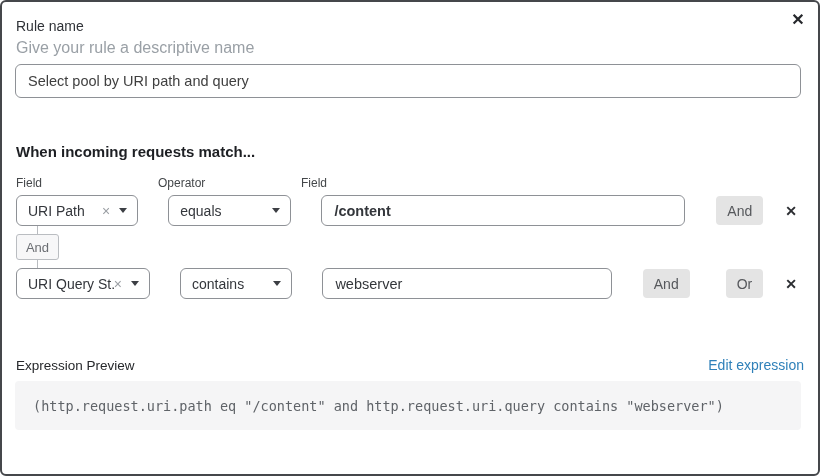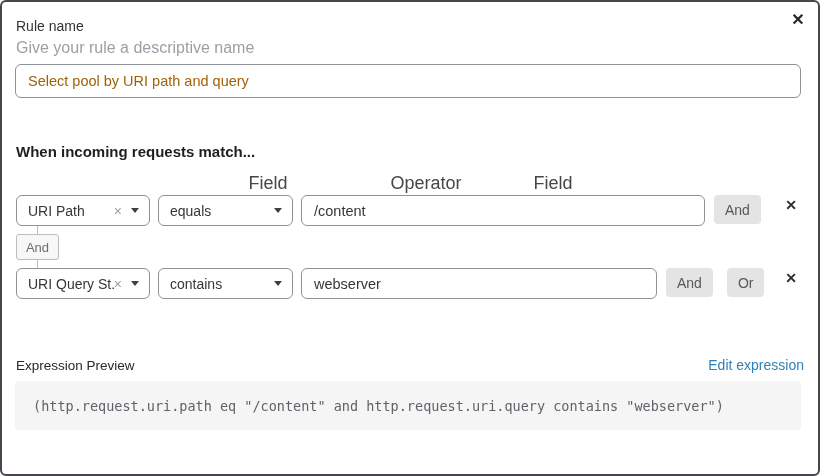--- a/index.html
+++ b/index.html
@@ -32,35 +32,35 @@
   }
 
   .field-label { margin:15px 0 0 1px; font-size:14px; color:#2f3237; line-height:18px; }
   .helper-text { margin:4px 0 0 1px; font-size:16px; color:#9aa0a6; line-height:17px; }
 
   .text-input {
     display:block; width:786px; height:31px;
     margin-top:8px;
     border:1px solid #8e9196; border-radius:6px;
     padding:16px 12px;
-    font-size:14.5px; color:#a16207;
+    font-size:14.5px; color:#404040;
     font-family:"Liberation Sans", sans-serif;
     background:#fff; outline:none;
   }
 
   .section-heading {
     margin:45px 0 0 1px;
     font-size:15px; font-weight:700; color:#1d1f23; line-height:18px;
   }
 
-  .col-labels { display:flex; margin:14px 0 0 1px; font-size:18px; color:#44474a; line-height:17px;justify-content:center; }
+  .col-labels { display:flex; margin:14px 0 0 1px; font-size:12px; color:#44474a; line-height:17px; }
   .col-labels .c1 { width:142px; }
   .col-labels .c2 { width:143px; }
 
-  .crow { display:flex; align-items:flex-start; margin-left:1px; }
+  .crow { display:flex; align-items:center; margin-left:1px;gap:22px; }
   .crow.r1 { margin-top:3px; }
 
   .select-box {
     height:31px; border:1px solid #8e9196; border-radius:6px;
     display:flex; align-items:center;
     padding:0 10px 0 11px;
     background:#fff; cursor:pointer;
     font-size:14px; color:#33363b;
   }
   .select-box .sel-text { flex:1; white-space:nowrap; overflow:hidden; }
@@ -72,21 +72,21 @@
     border-left:4.5px solid transparent;
     border-right:4.5px solid transparent;
     border-top:5.5px solid #3c3f44;
   }
 
   .val-input {
     height:31px; border:1px solid #8e9196; border-radius:6px;
     padding:0 12px; font-size:14.5px; color:#33363b;
     font-family:"Liberation Sans", sans-serif; outline:none; background:#fff;
   }
-  .val-r1 { width:404px; }
+  .val-r1 { width:404px;font-weight:bold; }
   .val-r2 { width:356px; }
 
   .join-btn {
     height:29px; border:none; border-radius:4px;
     background:#e4e4e4; color:#56585c;
     font-size:14px; font-family:"Liberation Sans", sans-serif;
     padding:0 11px; margin-left:9px; cursor:pointer;
   }
   .or-btn { margin-left:14px; }
 

